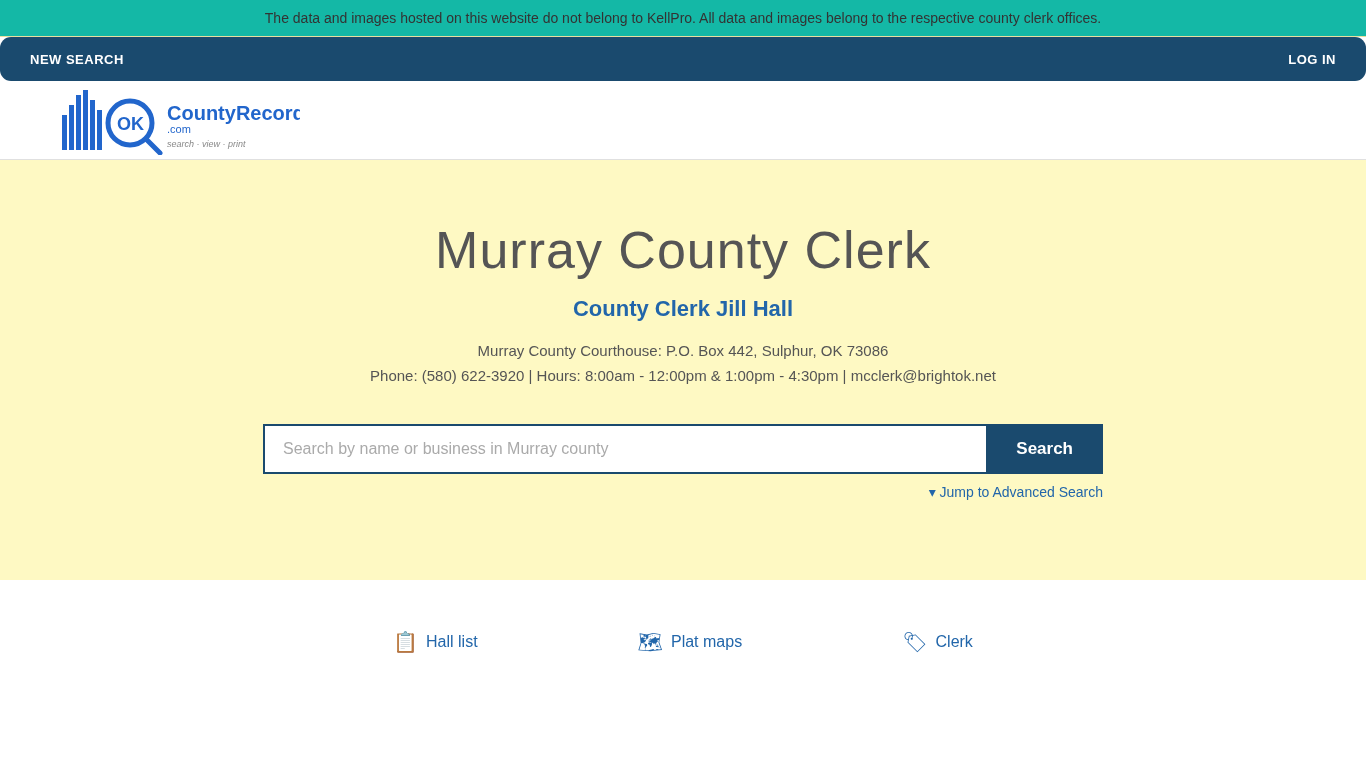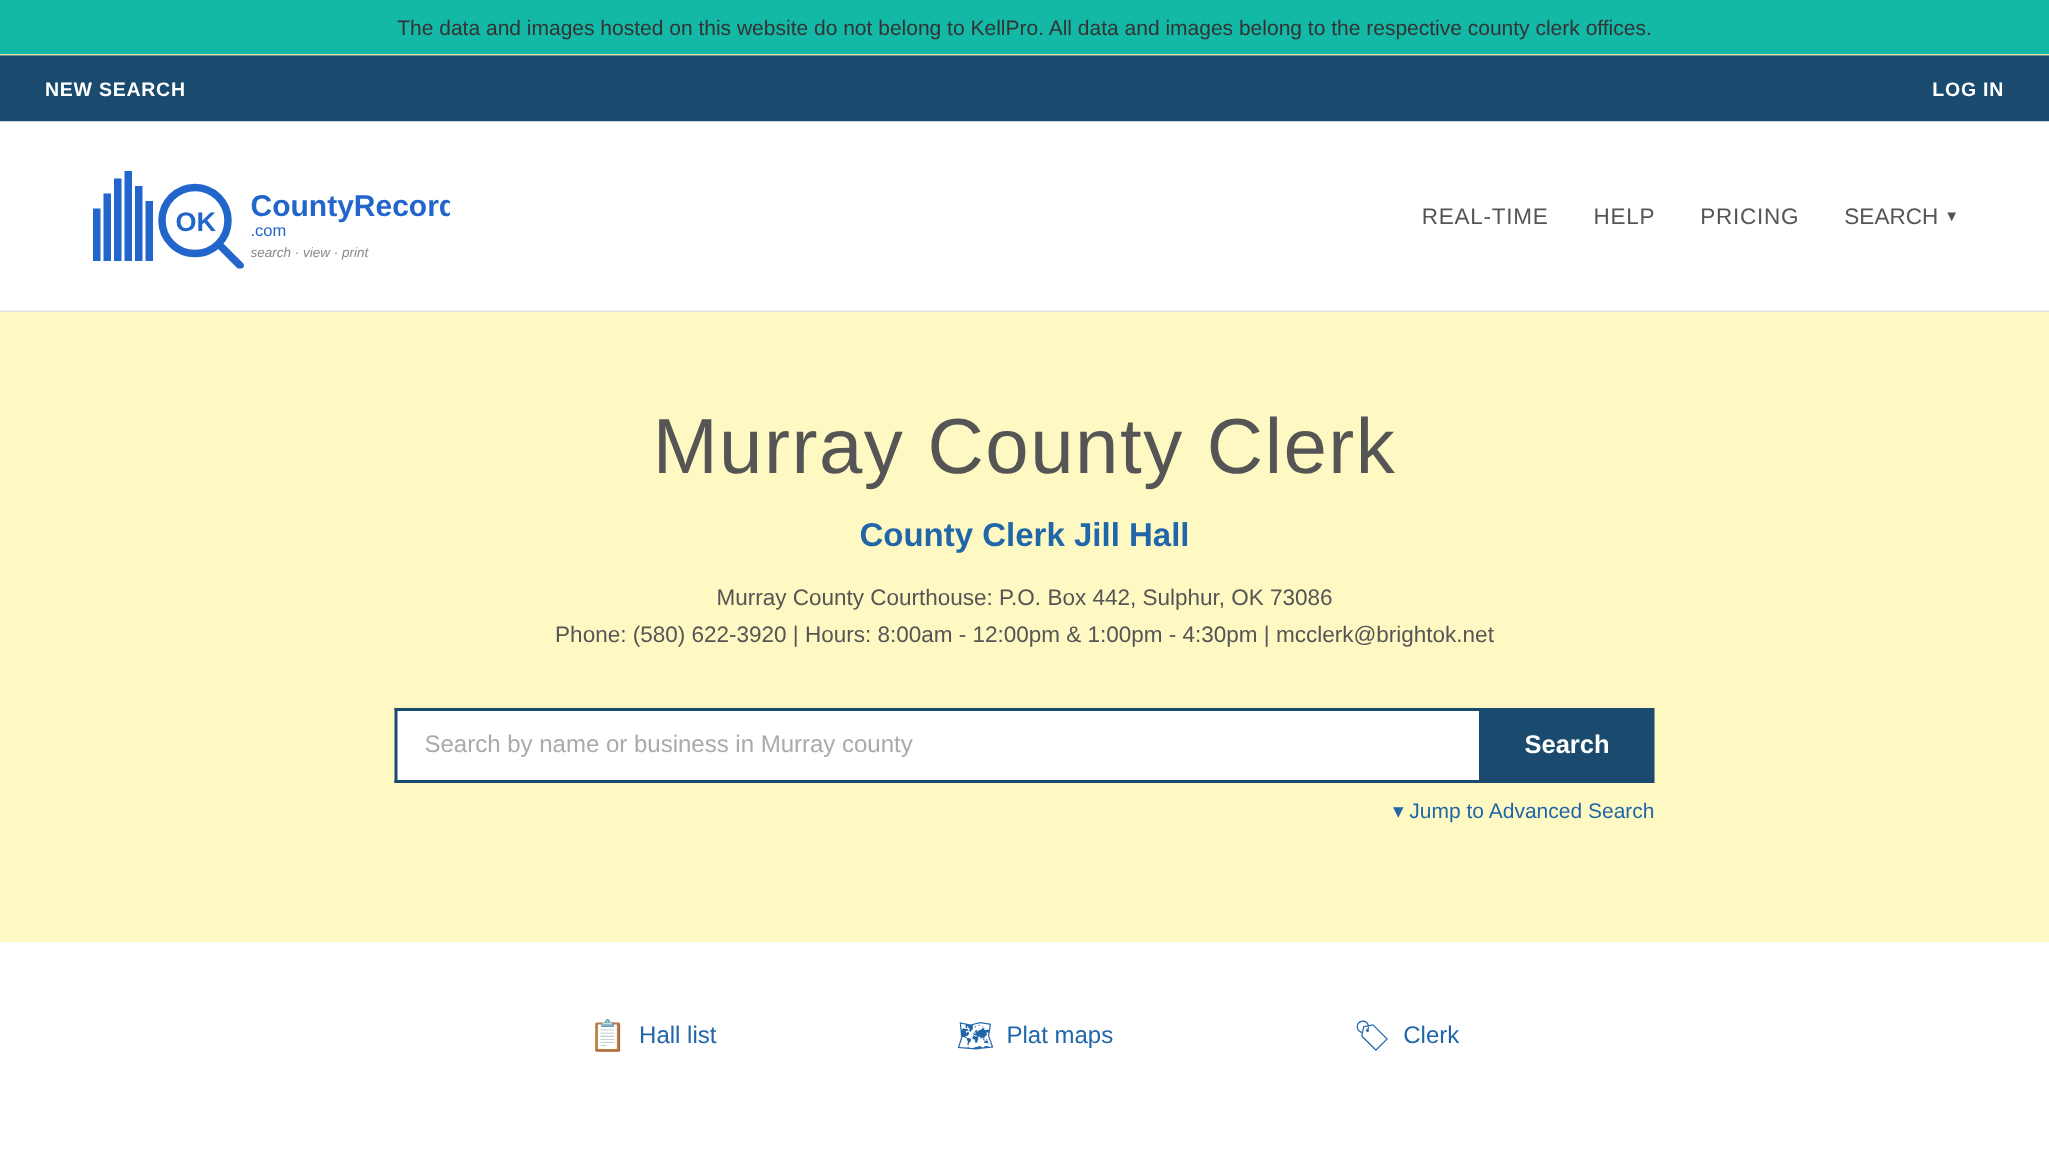--- a/index.html
+++ b/index.html
@@ -16,37 +16,38 @@
     }
 
     
     .nav-bar {
       background: #1a4a6e;
       display: flex;
       justify-content: space-between;
       align-items: center;
       padding: 0 20px;
       height: 44px;
+      border-radius: 11px;
     }
     .nav-bar a {
       color: #fff;
       text-decoration: none;
       font-size: 13px;
       font-weight: bold;
       letter-spacing: 0.5px;
       padding: 12px 10px;
       display: block;
     }
 
     
     .site-header {
       display: flex;
       justify-content: space-between;
       align-items: center;
-      padding: 28px 60px;
+      padding: 4px 60px;
       background: #fff;
       border-bottom: 1px solid #e0e0e0;
     }
     
     .logo-svg {
       width: 240px;
       height: 70px;
     }
     .header-nav {
       display: flex;
@@ -199,29 +200,20 @@
 
       <text x="57" y="45" font-family="Arial" font-size="18" font-weight="bold" fill="#2266cc">OK</text>
 
       <text x="107" y="35" font-family="Arial" font-size="20" font-weight="bold" fill="#2266cc">CountyRecords</text>
       <text x="107" y="48" font-family="Arial" font-size="11" fill="#2266cc">.com</text>
 
       <text x="107" y="62" font-family="Arial" font-size="9" fill="#888" font-style="italic">search · view · print</text>
     </svg>
   </div>
 
-  <nav class="header-nav">
-    <a href="#">REAL-TIME</a>
-    <a href="#">HELP</a>
-    <a href="#">PRICING</a>
-    <div class="search-dropdown">
-      <span>SEARCH</span>
-      <span class="caret">▼</span>
-    </div>
-  </nav>
 </header>
 
 <main class="main-content">
   <h1 class="county-title">Murray County Clerk</h1>
 
   <div class="clerk-name">County Clerk Jill Hall</div>
 
   <p class="address-info">Murray County Courthouse: P.O. Box 442, Sulphur, OK 73086</p>
 
   <p class="contact-info">Phone: (580) 622-3920 | Hours: 8:00am - 12:00pm &amp; 1:00pm - 4:30pm | mcclerk@brightok.net</p>

